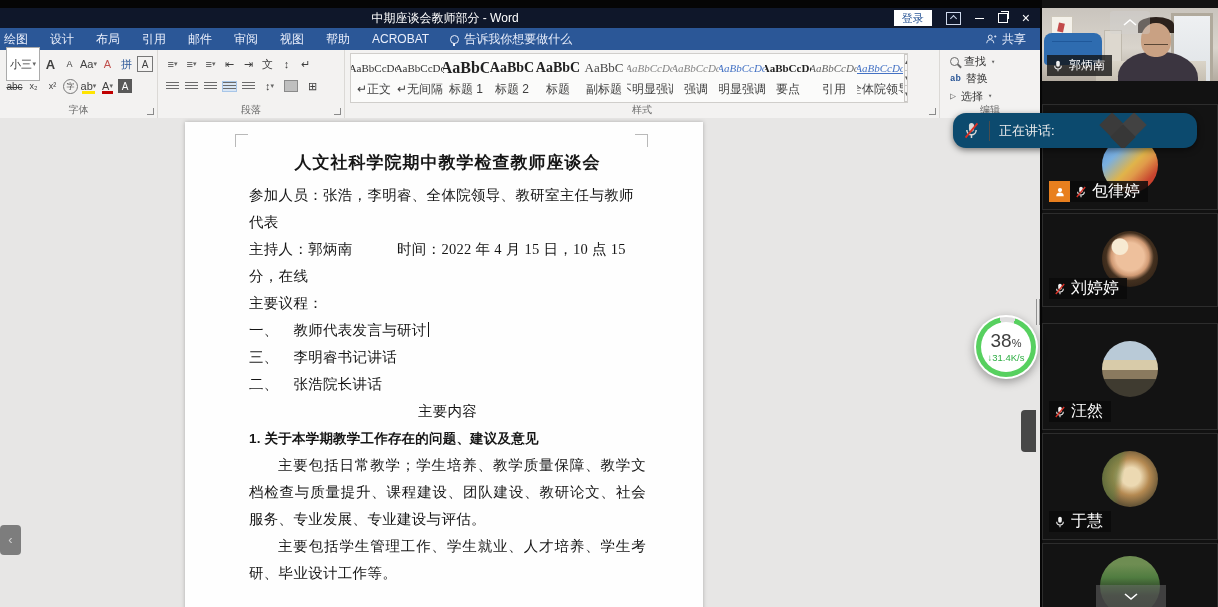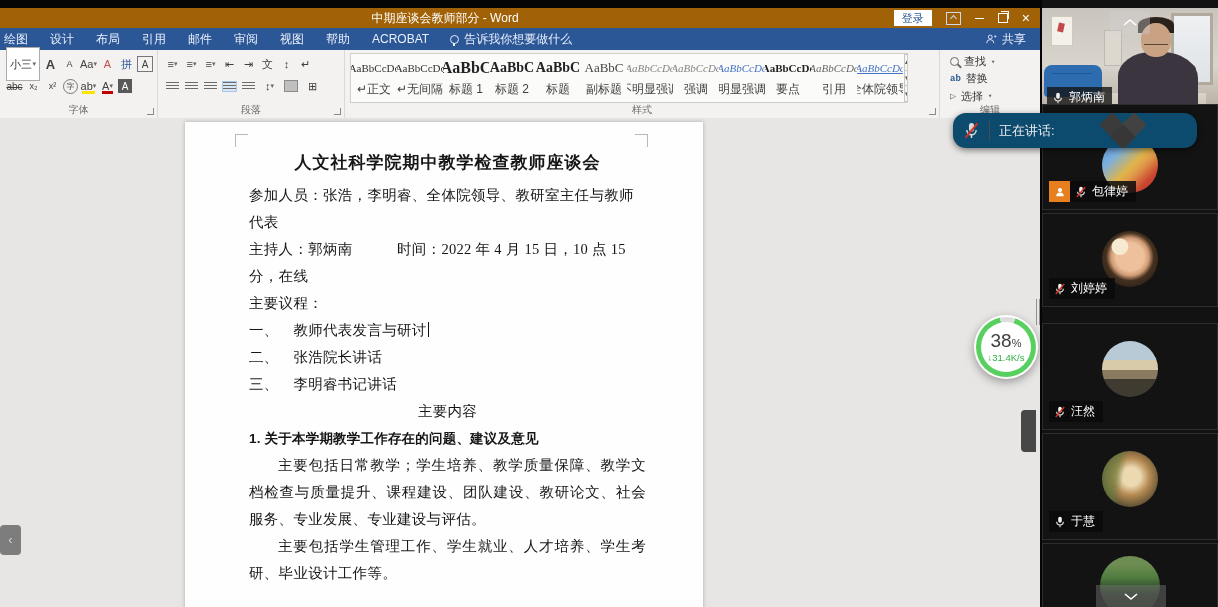--- a/index.html
+++ b/index.html
@@ -1,21 +1,21 @@
 <!DOCTYPE html>
 <html><head>
 <meta charset="utf-8">
 <style>
   html,body{margin:0;padding:0;background:#000;}
   #root{position:relative;width:1218px;height:607px;overflow:hidden;background:#050505;
         font-family:"Liberation Sans",sans-serif;-webkit-font-smoothing:antialiased;}
 
   
   .word-window{position:absolute;left:0;top:8px;width:1040px;height:599px;background:#f3f2f1;}
-  .titlebar{position:relative;height:20px;background:#a16207;display:flex;align-items:center;}
+  .titlebar{position:relative;height:20px;background:#0f172a;display:flex;align-items:center;}
   .tb-title{position:absolute;left:0;right:150px;text-align:center;color:#fff;font-size:12px;line-height:20px;}
   .tb-controls{position:absolute;right:0;top:0;height:20px;display:flex;align-items:center;gap:14px;padding-right:10px;}
   .login-btn{background:#fff;color:#2b5797;font-size:11px;border:none;padding:1px 8px;height:16px;line-height:14px;cursor:default;font-family:inherit;}
   .ribopt{width:13px;height:11px;border:1px solid #cfd9ec;position:relative;display:inline-block;}
   .ribopt::after{content:"";position:absolute;left:4px;top:3px;width:4px;height:4px;border-left:1px solid #cfd9ec;border-top:1px solid #cfd9ec;transform:rotate(45deg);}
   .min-ic{width:9px;height:1px;background:#fff;display:inline-block;}
   .rest-ic{width:8px;height:8px;border:1px solid #fff;position:relative;display:inline-block;}
   .rest-ic::after{content:"";position:absolute;left:2px;top:-3px;width:7px;height:7px;border-top:1px solid #fff;border-right:1px solid #fff;}
   .close-ic{color:#fff;font-size:14px;line-height:20px;}
 
@@ -87,40 +87,40 @@
   .pre{white-space:pre-wrap;}
   .cline{text-align:center;font-weight:normal;}
   .hbold{font-family:"Liberation Sans",sans-serif;font-weight:bold;font-size:13.5px;letter-spacing:0.2px;}
   .indent{text-indent:2em;text-align:justify;}
   .caret{display:inline-block;width:1px;height:15px;background:#111;vertical-align:-2px;margin-left:1px;}
   .scroll-thumb{position:absolute;left:1021px;top:292px;width:15px;height:42px;background:#474747;border-radius:4px 0 0 4px;}
   .back-btn{position:absolute;left:0;top:517px;width:21px;height:30px;background:#7d7d7d;border:none;border-radius:4px;color:#d2d2d2;font-size:13px;line-height:30px;text-align:center;padding:0;}
 
   
   .sidebar{position:absolute;left:1042px;top:0;width:176px;height:607px;background:#121212;z-index:10;}
-  .video{position:absolute;left:0;top:8px;width:176px;height:105px;background:linear-gradient(180deg,#c9c4bd,#d9d4cc 55%,#b3aba0);overflow:hidden;}
+  .video{position:absolute;left:0;top:8px;width:176px;height:73px;background:linear-gradient(180deg,#c9c4bd,#d9d4cc 55%,#b3aba0);overflow:hidden;}
   .v-window{position:absolute;right:5px;top:5px;width:36px;height:66px;background:linear-gradient(180deg,#eef0f2,#dfe3e6);border:3px solid #b0a99c;}
   .v-art{position:absolute;left:9px;top:8px;width:20px;height:28px;background:#f4f1ea;border:1px solid #cfc9bd;}
   .v-art::after{content:"";position:absolute;left:6px;top:6px;width:6px;height:9px;background:#c24a4a;transform:rotate(12deg);}
   .v-couch{position:absolute;left:2px;bottom:16px;width:58px;height:32px;background:#2e6cb0;border-radius:8px 8px 4px 4px;}
   .v-couch::after{content:"";position:absolute;left:8px;top:8px;width:40px;height:1px;background:#1f589a;}
   .v-shelf{position:absolute;left:62px;top:22px;width:16px;height:34px;background:#ddd8cf;border:1px solid #bfb9ad;}
   .v-chair{position:absolute;width:16px;height:22px;background:#3f4a56;border-radius:6px 6px 2px 2px;}
   .v-table{position:absolute;left:54px;bottom:0;width:110px;height:20px;background:linear-gradient(#dad4c8,#c6bfb2);}
   .v-body{position:absolute;left:76px;top:44px;width:80px;height:58px;background:#3b3540;border-radius:42% 45% 0 0;}
   .v-head{position:absolute;left:99px;top:15px;width:30px;height:34px;background:#c9a183;border-radius:48% 48% 44% 44%;}
   .v-hair{position:absolute;left:96px;top:9px;width:36px;height:16px;background:#2b211b;border-radius:50% 50% 0 0;}
   .v-glass{position:absolute;left:102px;top:31px;width:24px;height:5px;border-bottom:1px solid #5a4736;}
   .chev-btn{position:absolute;left:68px;top:3px;width:40px;height:23px;background:rgba(210,210,210,.38);border-radius:3px;display:flex;align-items:center;justify-content:center;}
   .namelab{position:absolute;left:5px;bottom:5px;display:flex;align-items:center;gap:5px;background:rgba(18,18,18,.78);padding:2px 7px 2px 5px;color:#fff;font-size:12px;}
   .tile{position:absolute;left:0;width:176px;background:#131313;border:1px solid #2d2d2d;box-sizing:border-box;}
   .t-avatar{position:absolute;left:50%;transform:translateX(-50%);width:56px;height:56px;border-radius:50%;}
   .t-label{position:absolute;left:6px;bottom:7px;display:flex;align-items:center;}
   .t-badge{width:21px;height:21px;background:#e87f1e;display:flex;align-items:center;justify-content:center;}
-  .t-name{display:flex;align-items:center;gap:5px;background:rgba(10,10,10,.85);height:21px;padding:0 8px 0 5px;color:#fff;font-size:12px;}
+  .t-name{display:flex;align-items:center;gap:5px;background:rgba(10,10,10,.85);height:21px;padding:0 8px 0 5px;color:#fff;font-size:16px;}
   .av1{background:linear-gradient(135deg,#5a8fd0 0%,#7ab0e0 28%,#e0b44a 52%,#e09a4a 62%,#c8452f 80%,#d3342a 100%);}
   .av2{background:radial-gradient(circle at 32% 28%,#f7ead2 0 14%,rgba(0,0,0,0) 16%),radial-gradient(circle at 50% 46%,#eec09c 0 34%,#d09a74 46%,#43301f 58%,#201610 100%);}
   .av3{background:linear-gradient(180deg,#b9cad7 0 34%,#d8cba9 34% 52%,#8a7a5f 52% 68%,#3f3b30 68% 100%);}
   .av4{background:linear-gradient(100deg,rgba(96,128,64,.55) 0 28%,rgba(0,0,0,0) 40%),radial-gradient(circle at 52% 46%,#ecd9b2 0 22%,#b58a52 44%,#6a5838 68%,#3a3020 100%);}
   .av5{background:linear-gradient(180deg,#6e8d52 0 14%,#507c40 36%,#36512d 52%,#2a3326 66%,#20271e 100%);}
   .chevdown{position:absolute;left:53px;bottom:0;width:70px;height:22px;background:rgba(120,120,120,.45);display:flex;align-items:center;justify-content:center;}
 
   
   .speak-bar{position:absolute;left:953px;top:113px;width:244px;height:35px;background:#0c4a6e;border-radius:13px;box-shadow:0 2px 6px rgba(0,0,0,.5);display:flex;align-items:center;z-index:30;overflow:hidden;}
   .sb-mic{margin-left:10px;display:flex;align-items:center;}
@@ -334,22 +334,22 @@
     <div class="docarea">
       <div class="page">
         <span class="cmark cl"></span>
         <span class="cmark cr"></span>
         <div class="content">
           <p class="doc-title">人文社科学院期中教学检查教师座谈会</p>
           <p>参加人员：张浩，李明睿、全体院领导、教研室主任与教师代表</p>
           <p class="pre">主持人：郭炳南　　　时间：2022 年 4 月 15 日，10 点 15 分，在线</p>
           <p>主要议程：</p>
           <p class="pre"><span>一、　教师代表发言与研讨</span><span class="caret"></span></p>
+          <p class="pre">三、　李明睿书记讲话</p>
           <p class="pre">二、　张浩院长讲话</p>
-          <p class="pre">三、　李明睿书记讲话</p>
           <p class="cline">主要内容</p>
           <p class="hbold">1. 关于本学期教学工作存在的问题、建议及意见</p>
           <p class="indent">主要包括日常教学；学生培养、教学质量保障、教学文档检查与质量提升、课程建设、团队建设、教研论文、社会服务、专业发展、专业建设与评估。</p>
           <p class="indent">主要包括学生管理工作、学生就业、人才培养、学生考研、毕业设计工作等。</p>
 
         </div>
       </div>
       <div class="scroll-thumb"></div>
     </div>
 

